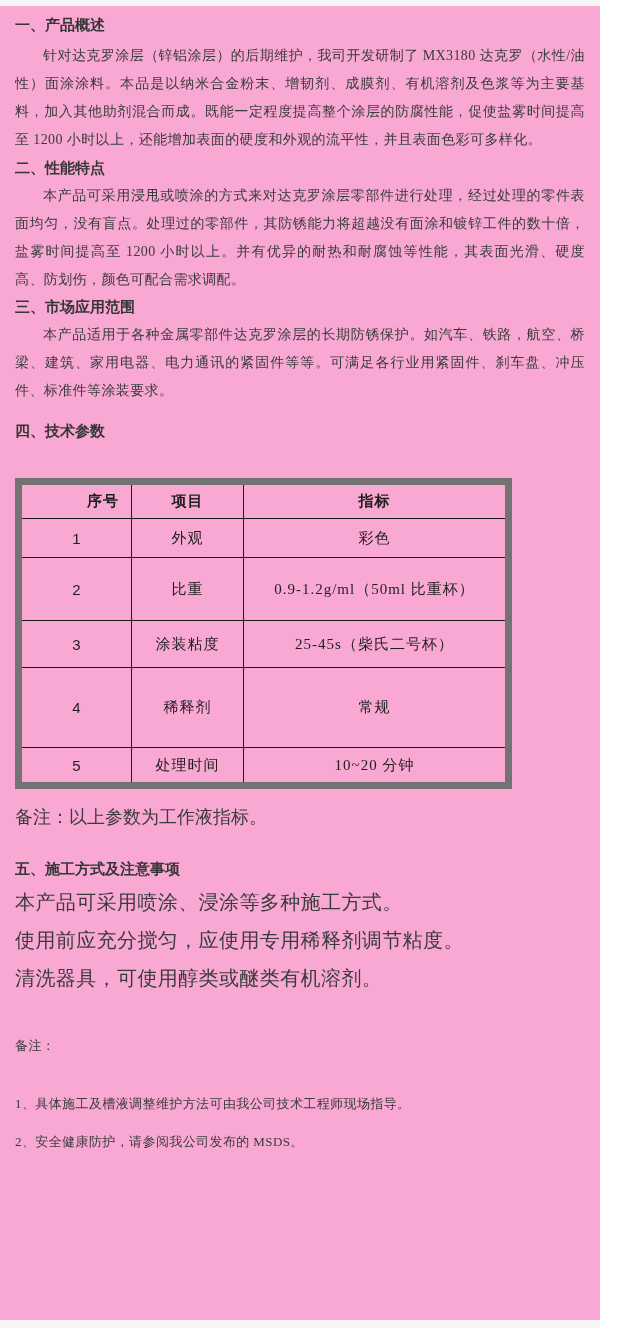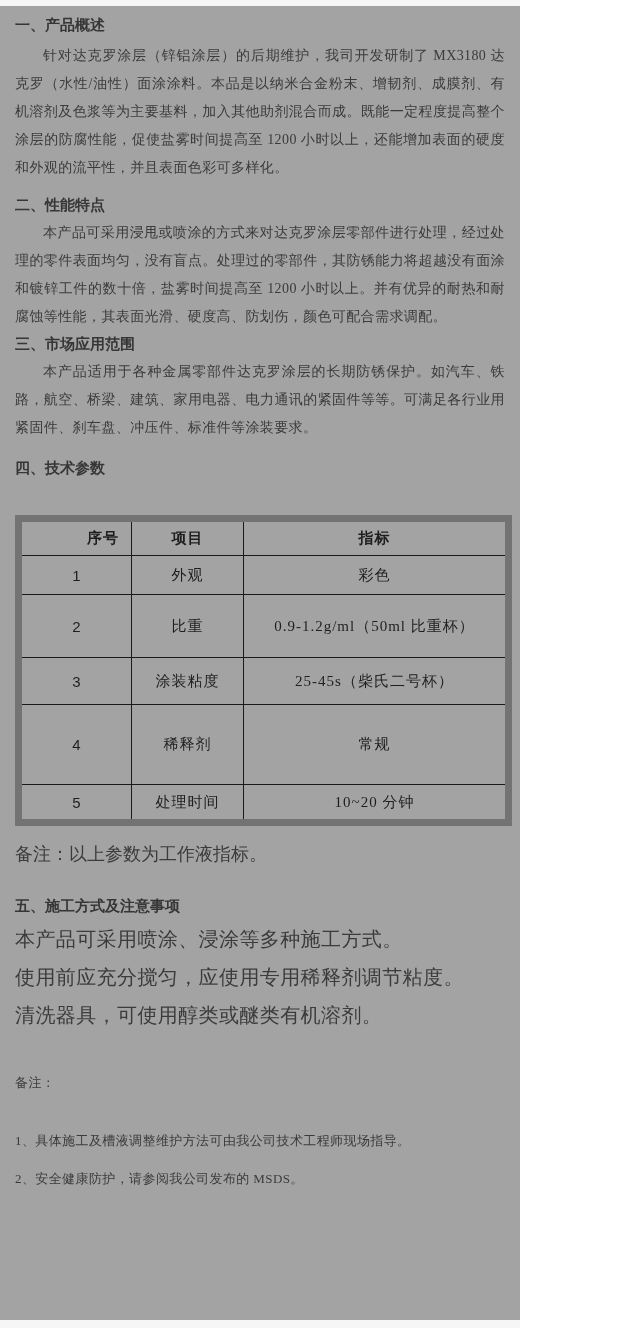--- a/index.html
+++ b/index.html
@@ -2,23 +2,23 @@
 <html><head>
 <meta charset="utf-8">
 <style>
   html, body {
     margin: 0;
     padding: 0;
     background: #ffffff;
   }
   .page {
     position: relative;
-    width: 520px;
+    width: 600px;
     height: 1328px;
-    background: #a3a3a3;
+    background: #f9a8d4;
     overflow: hidden;
     color: #3b3b3b;
   }
   .edge-strip {
     width: 100%;
     height: 6px;
     background: #f6f6f6;
   }
   .edge-strip.bottom {
     position: absolute;
@@ -31,21 +31,21 @@
   }
   h2.sec-heading {
     font-family: "Liberation Sans", "DejaVu Sans", sans-serif;
     font-size: 15px;
     line-height: 21px;
     font-weight: bold;
     color: #363636;
     margin: 0;
   }
   #h-overview     { margin-top: 8px; }
-  #h-features     { margin-top: 12px; }
+  #h-features     { margin-top: 3px; }
   #h-applications { margin-top: 2px; }
   #h-parameters   { margin-top: 15px; }
   #h-construction { margin-top: 31px; }
 
   p.body-para {
     font-family: "Liberation Serif", "DejaVu Serif", serif;
     font-size: 14px;
     line-height: 28px;
     text-align: justify;
     text-indent: 2em;

